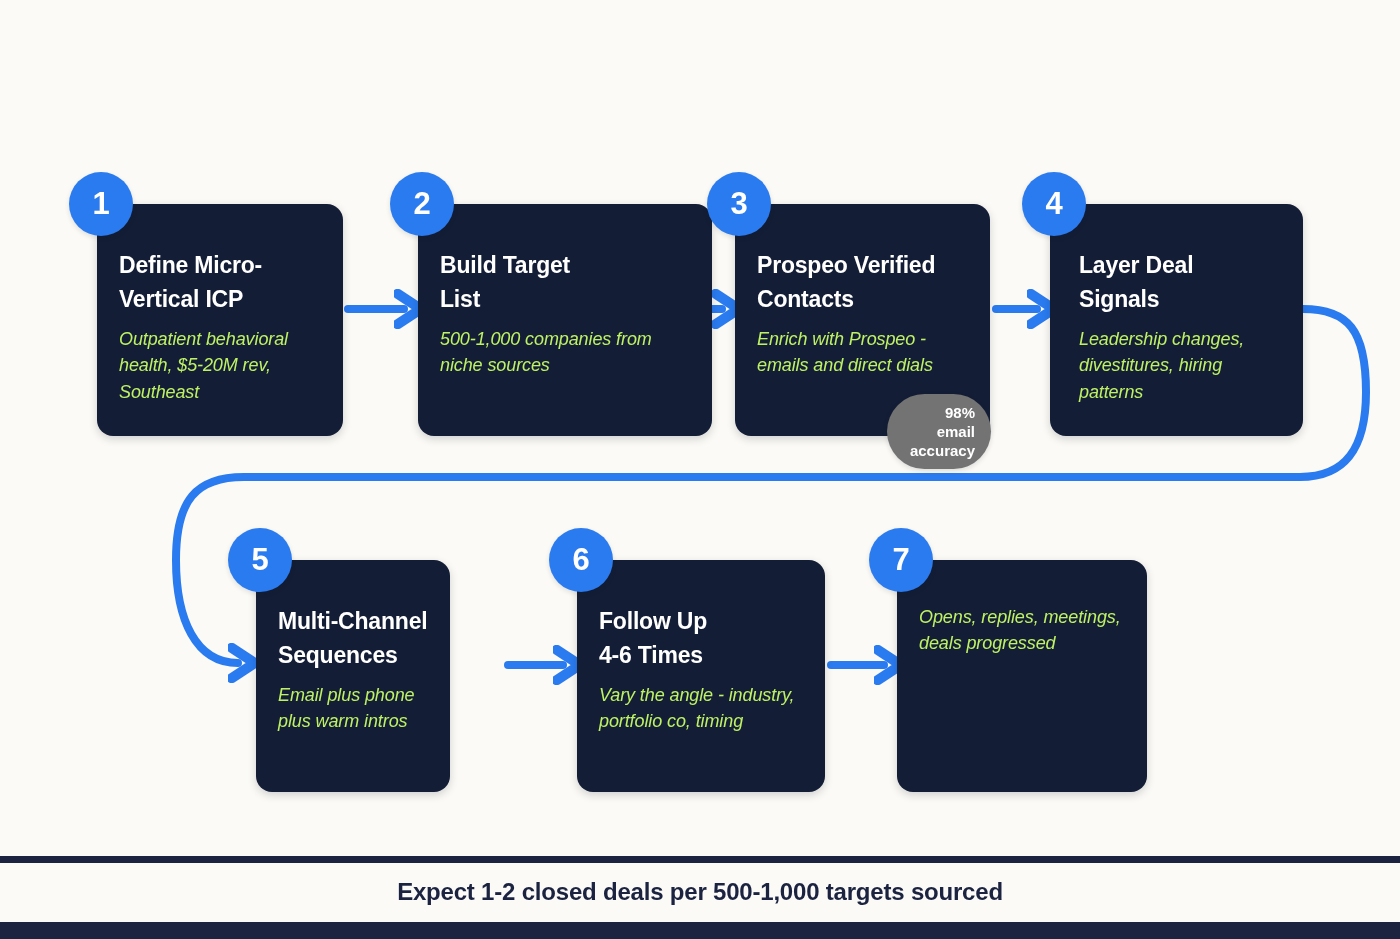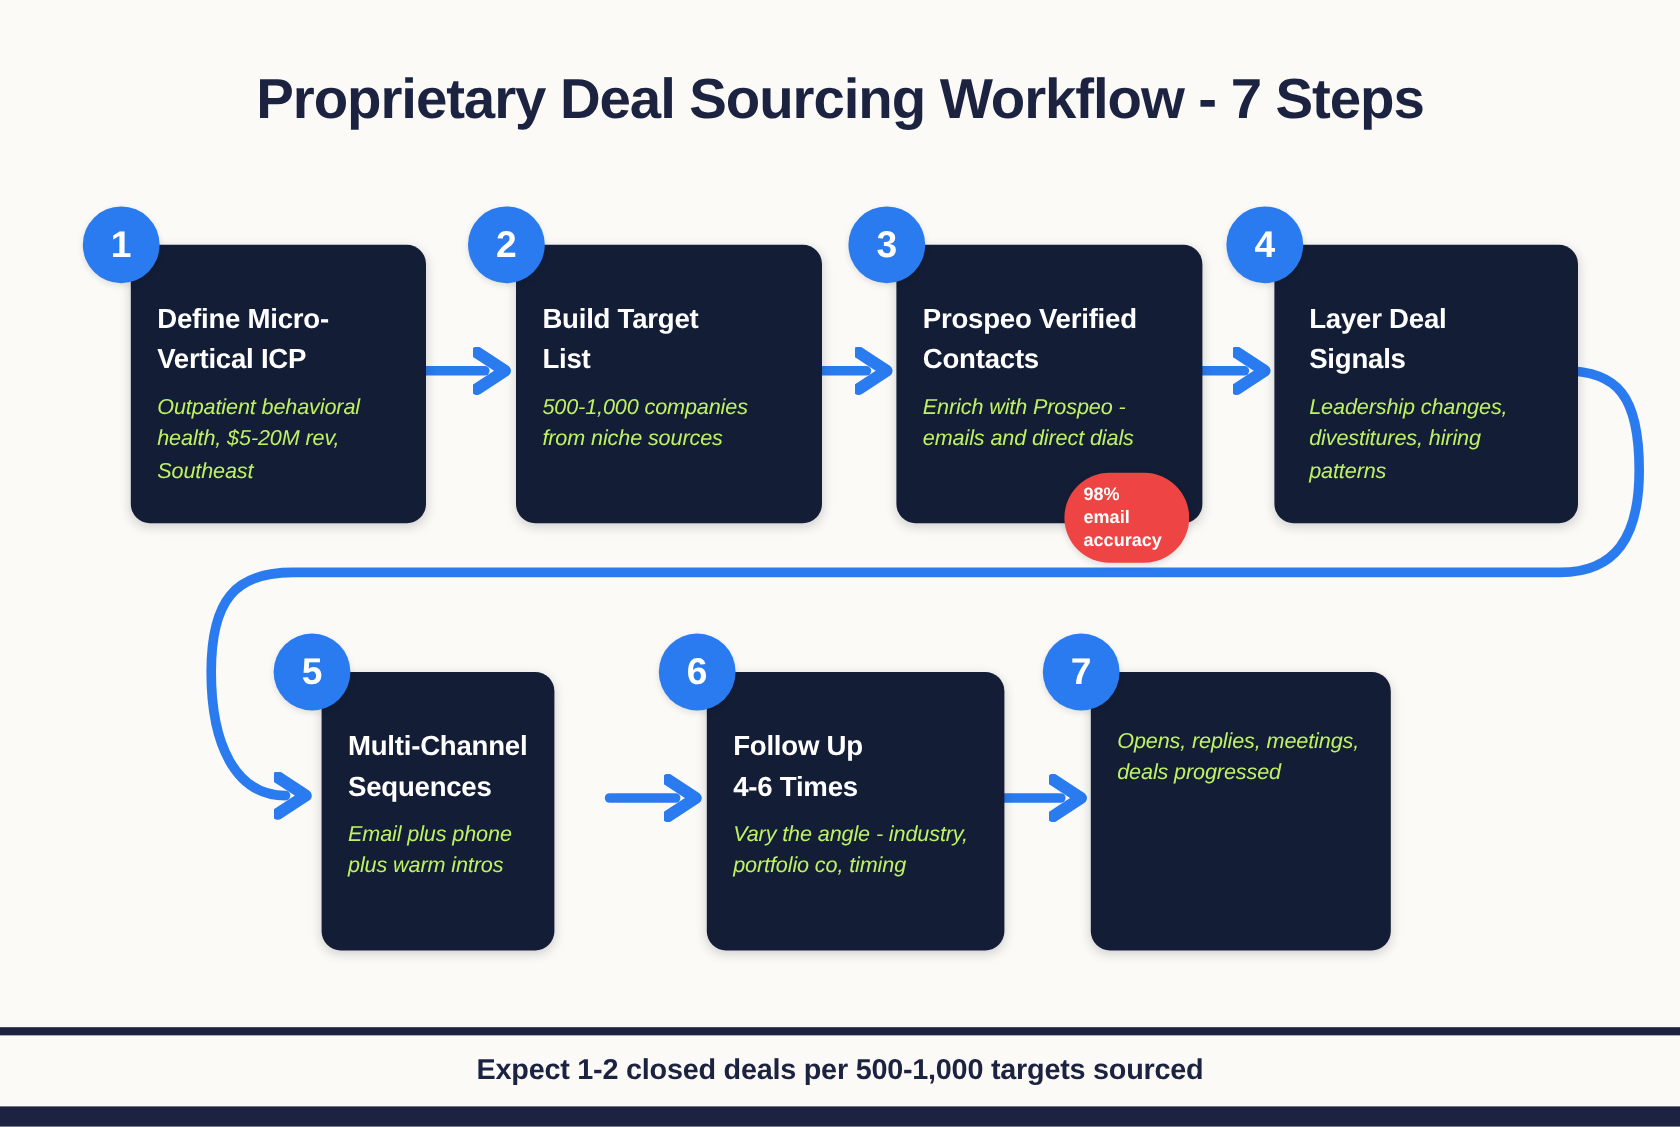--- a/index.html
+++ b/index.html
@@ -45,21 +45,21 @@
     height: 939px;
     pointer-events: none;
   }
 
   
   .step {
     position: absolute;
   }
   .card {
     position: absolute;
-    left: 12px;
+    left: 0;
     top: 32px;
     border-radius: 16px;
     background: #131d35;
     box-shadow: 0 3px 9px rgba(15,23,42,0.18);
     box-sizing: border-box;
     padding: 44px 22px 18px 22px;
     overflow: hidden;
   }
   .card-title {
     color: #ffffff;
@@ -90,37 +90,37 @@
     font-size: 31px;
     font-weight: 700;
     display: flex;
     align-items: center;
     justify-content: center;
     z-index: 5;
     box-shadow: 0 2px 5px rgba(15,23,42,0.12);
   }
   .pill {
     position: absolute;
-    background: #ef4444;
+    background: #737373;
     color: #ffffff;
     border-radius: 999px;
     font-size: 15px;
     font-weight: 700;
     line-height: 1.27;
-    text-align: left;
+    text-align: right;
     padding: 9px 16px;
     z-index: 6;
     box-shadow: 0 2px 5px rgba(15,23,42,0.13);
   }
 
   
   .step-1 { left: 97px;  top: 172px; }
   .step-1 .card { width: 246px; height: 232px; }
   .step-2 { left: 418px; top: 172px; }
-  .step-2 .card { width: 255px; height: 232px; }
+  .step-2 .card { width: 294px; height: 232px; }
   .step-3 { left: 735px; top: 172px; }
   .step-3 .card { width: 255px; height: 232px; }
   .step-4 { left: 1050px; top: 172px; }
   .step-4 .card { width: 253px; height: 232px; padding-left: 29px; }
 
   
   .step-5 { left: 256px; top: 528px; }
   .step-5 .card { width: 194px; height: 232px; }
   .step-6 { left: 577px; top: 528px; }
   .step-6 .card { width: 248px; height: 232px; }
@@ -165,21 +165,20 @@
     width: 1400px;
     height: 17px;
     background: #1b2340;
   }
 </style>
 </head>
 <body>
 
 <div id="canvas">
 
-  <div class="page-title">Proprietary Deal Sourcing Workflow - 7 Steps</div>
 
   <svg id="connectors" viewBox="0 0 1400 939" width="1400" height="939">
     <defs>
       <marker id="arrowhead" markerWidth="5" markerHeight="5" refX="1.2" refY="2.5" orient="auto" markerUnits="strokeWidth">
         <path d="M0.4,0.6 L3.3,2.5 L0.4,4.4" fill="none" stroke="#2a7bef" stroke-width="1.25" stroke-linecap="round" stroke-linejoin="round"></path>
       </marker>
     </defs>
 
     <line x1="348" y1="309" x2="404" y2="309" stroke="#2a7bef" stroke-width="8" stroke-linecap="round" marker-end="url(#arrowhead)"></line>
 

